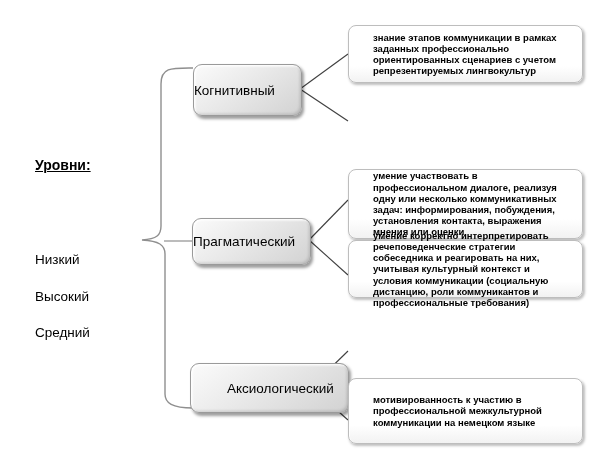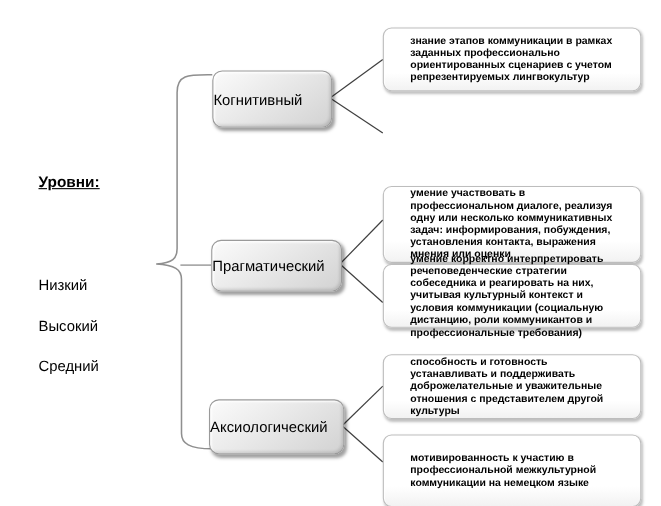--- a/index.html
+++ b/index.html
@@ -24,39 +24,39 @@
     position:absolute;display:flex;align-items:center;
     font-size:13.5px;color:#000;text-align:center;
     background:linear-gradient(145deg,#fbfbfb 0%,#e9e9e9 45%,#d2d2d2 100%);
     border:1px solid #9a9a9a;border-radius:9px;
     box-shadow:2px 2.5px 3px rgba(0,0,0,0.38),
                inset 1.5px 1.5px 2px rgba(255,255,255,0.95),
                inset -1.5px -1.5px 2.5px rgba(0,0,0,0.12);
   }
   #comp-0{left:193px;top:64px;width:107px;height:50px;}
   #comp-1{left:192px;top:218px;width:117px;height:45px;}
-  #comp-2{left:190px;top:363px;width:121px;height:48px;}
+  #comp-2{left:190px;top:363px;width:121px;height:48px;padding-left:36px;}
 
   
   .descr{
     position:absolute;left:348px;width:235px;box-sizing:border-box;
     display:flex;align-items:center;
     background:linear-gradient(180deg,#ffffff 72%,#f2f2f2 100%);
     border:1px solid #bdbdbd;border-radius:8px;
     box-shadow:1.5px 2px 2.5px rgba(0,0,0,0.25),
                inset 1px 1px 1px rgba(255,255,255,0.9);
     padding:4px 24px;
     font-size:9.5px;font-weight:bold;line-height:11.2px;color:#000;
   }
   #descr-0{top:25px;height:58px;}
   #descr-1{top:93px;height:57px;}
   #descr-2{top:169px;height:70px;}
   #descr-3{top:240px;height:58px;}
   #descr-4{top:322px;height:59px;}
-  #descr-5{top:395px;height:66px;}
+  #descr-5{top:378px;height:66px;}
 </style>
 </head>
 <body>
 
 <div id="stage">
 
   <svg id="connectors" viewBox="0 0 601 460" xmlns="http://www.w3.org/2000/svg" aria-hidden="true">
 
     <path d="M193,68 C172,68 161,67 161,84
              L161,226 C161,235 157,239 142,240
@@ -92,20 +92,17 @@
 
   <div id="descr-0" class="descr">
     <span>знание этапов коммуникации в рамках заданных профессионально ориентированных сценариев с учетом репрезентируемых лингвокультур</span>
   </div>
   <div id="descr-2" class="descr">
     <span>умение участвовать в профессиональном диалоге, реализуя одну или несколько коммуникативных задач: информирования, побуждения, установления контакта, выражения мнения или оценки</span>
   </div>
   <div id="descr-3" class="descr">
     <span>умение корректно интерпретировать речеповеденческие стратегии собеседника и реагировать на них, учитывая культурный контекст и условия коммуникации (социальную дистанцию, роли коммуникантов и профессиональные требования)</span>
   </div>
-  <div id="descr-4" class="descr">
-    <span>способность и готовность устанавливать и поддерживать доброжелательные и уважительные отношения с представителем другой культуры</span>
-  </div>
   <div id="descr-5" class="descr">
     <span>мотивированность к участию в профессиональной межкультурной коммуникации на немецком языке</span>
   </div>
 
 </div>
 
 </body></html>

